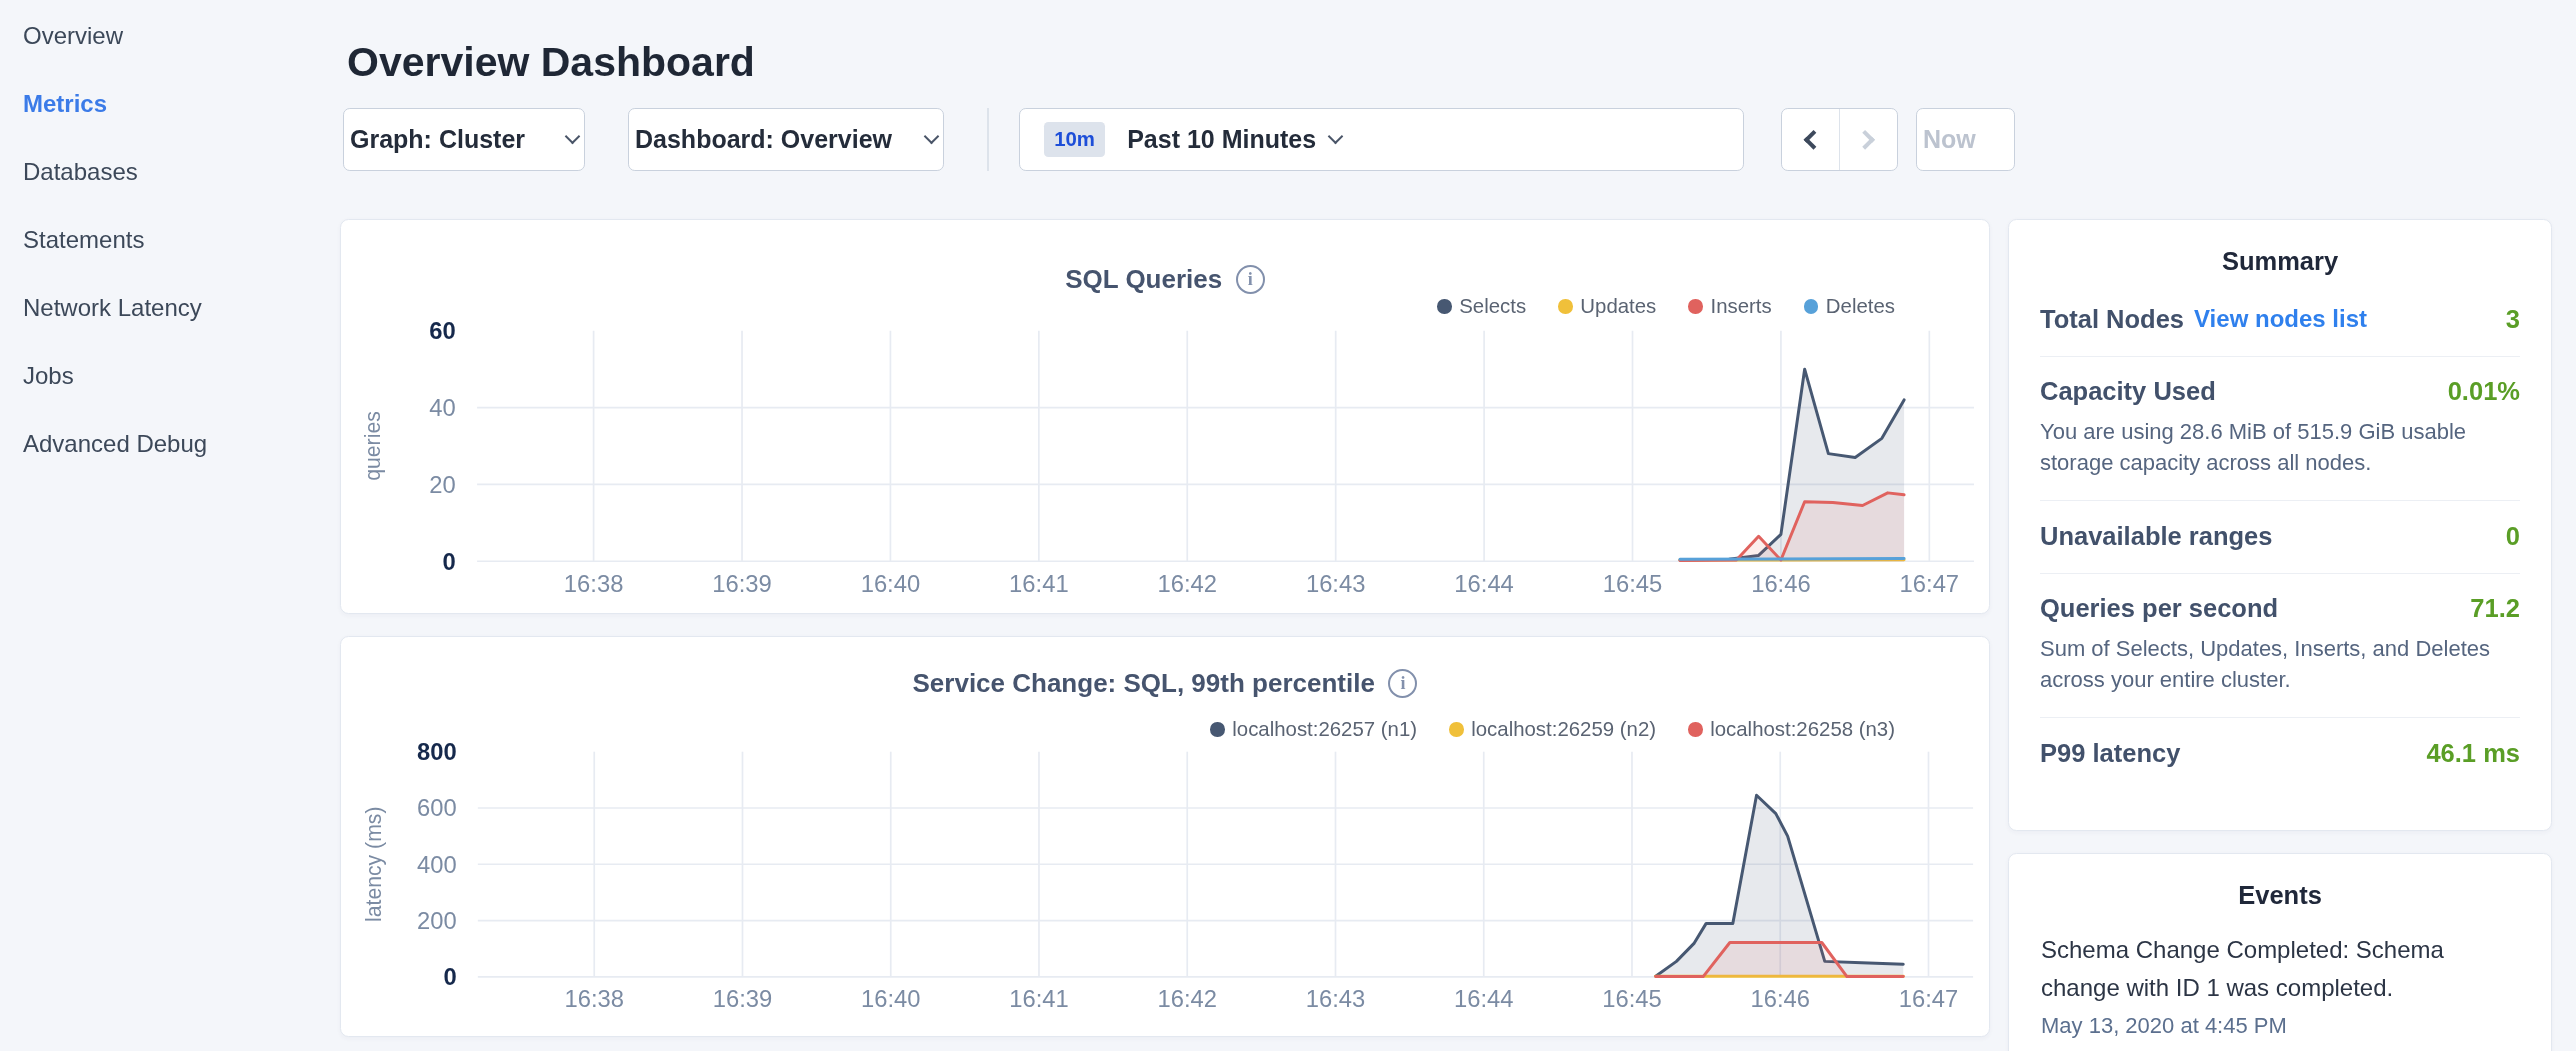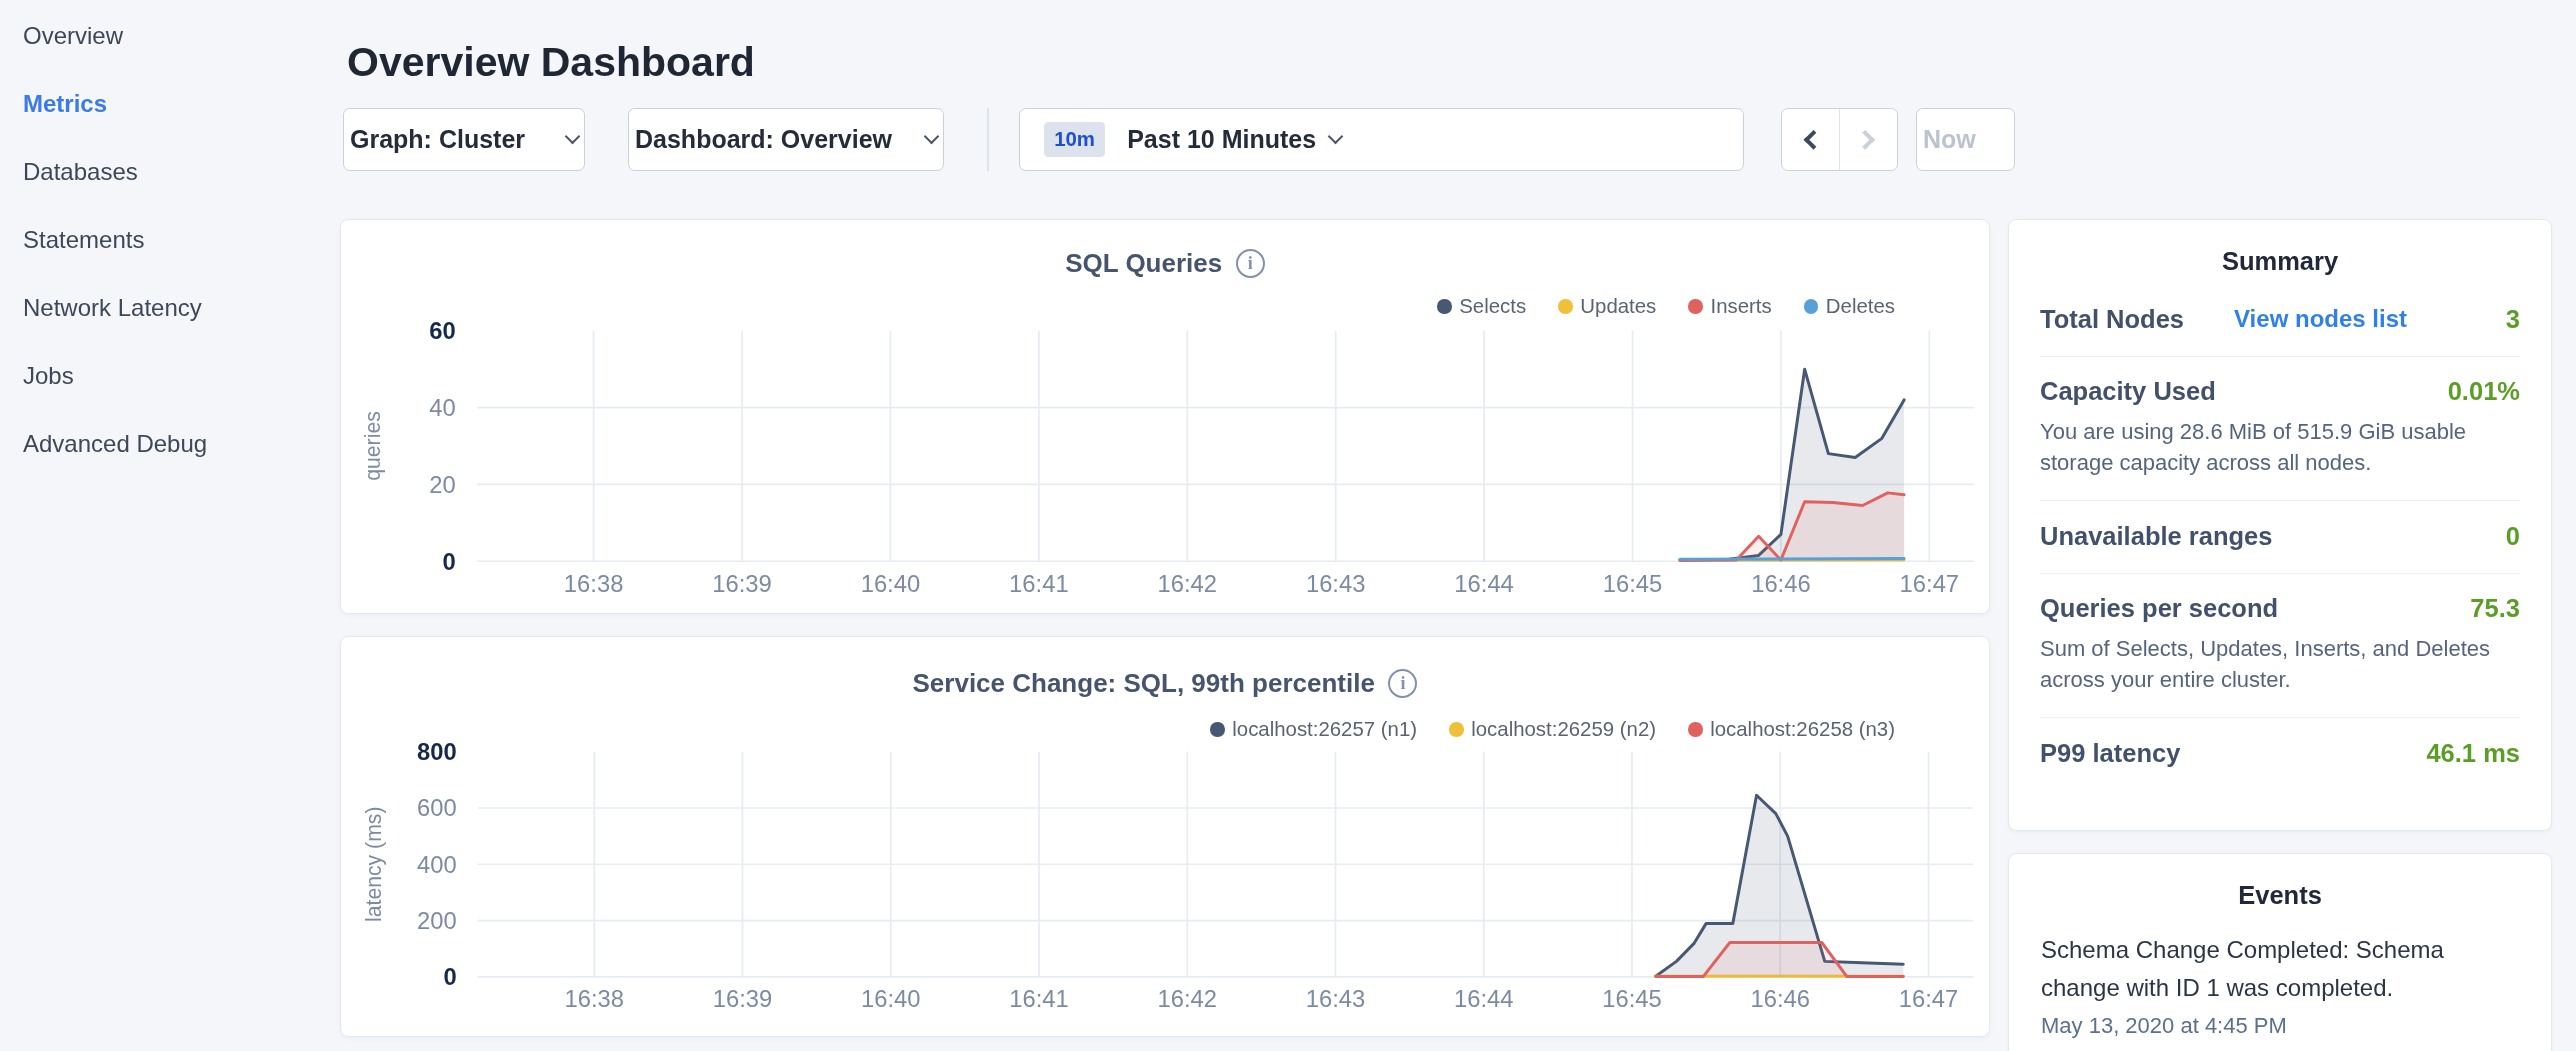--- a/index.html
+++ b/index.html
@@ -39,21 +39,21 @@
   
   .panel{position:absolute;background:#fff;border:1.7px solid #e3e8f0;border-radius:8.5px;
          box-shadow:0 1.7px 4.3px rgba(40,60,90,.04);}
   .panel-chart1{left:340px;top:219px;width:1650px;height:395px;}
   .panel-chart2{left:340px;top:636px;width:1650px;height:401px;}
   .panel-summary{left:2008px;top:219px;width:544px;height:612px;}
   .panel-events{left:2008px;top:853px;width:544px;height:221px;}
 
   .chart-title-row{position:absolute;left:0;top:0;width:100%;display:flex;align-items:center;
                    justify-content:center;font-size:26px;font-weight:700;color:#46546e;}
-  .panel-chart1 .chart-title-row{top:28px;}
+  .panel-chart1 .chart-title-row{top:44px;}
   .panel-chart2 .chart-title-row{top:31px;}
   .info-icon{display:inline-flex;align-items:center;justify-content:center;width:29px;height:29px;
              border:2.6px solid #8290ac;border-radius:50%;color:#8290ac;font-size:18px;font-weight:700;
              margin-left:13.6px;cursor:pointer;font-family:"Liberation Serif",serif;}
   .chart-legend{position:absolute;right:94px;display:flex;gap:32px;font-size:20.4px;color:#5a6372;}
   .panel-chart1 .chart-legend{top:75px;}
   .panel-chart2 .chart-legend{top:81px;}
   .leg-item{display:flex;align-items:center;gap:7.7px;cursor:pointer;white-space:nowrap;}
   .dot{width:14.5px;height:14.5px;border-radius:50%;display:inline-block;}
   .chart-svg{position:absolute;left:0;top:0;}
@@ -62,21 +62,21 @@
   .chart-svg .xlab{fill:#7b8ba3;font-size:28px;text-anchor:middle;}
   .chart-svg .ylab{fill:#7b8ba3;font-size:28px;text-anchor:end;}
   .chart-svg .ylab-b{fill:#16294c;font-size:28px;font-weight:700;text-anchor:end;}
   .chart-svg .atitle{fill:#7b8ba3;font-size:25px;text-anchor:middle;}
 
   
   .side-heading{text-align:center;font-size:25.5px;font-weight:700;color:#20283a;padding:27px 0 8.5px;}
   .srows{padding:0 31px;}
   .srow{padding:20.4px 0 22px;border-bottom:1.7px solid #eceff4;}
   .srow:last-child{border-bottom:none;}
-  .srow-top{display:flex;align-items:center;gap:40px;}
+  .srow-top{display:flex;align-items:center;}
   .srow-label{font-size:25.5px;font-weight:700;color:#42516b;}
   .srow-link{font-size:24px;font-weight:600;color:#2f80ed;margin-left:10px;text-decoration:none;cursor:pointer;}
   .srow-value{margin-left:auto;font-size:25.5px;font-weight:700;color:#5a9e26;}
   .srow-desc{font-size:22px;color:#55657f;line-height:31px;margin-top:10.2px;}
   .event-item{padding:12px 32px 0;}
   .event-text{font-size:24px;color:#2c3545;line-height:38px;}
   .event-time{font-size:22px;color:#5b6f8e;margin-top:6.8px;}
 </style>
 </head>
 <body>
@@ -236,21 +236,21 @@
       </div>
       <div class="srow">
         <div class="srow-top">
           <span class="srow-label">Unavailable ranges</span>
           <span class="srow-value">0</span>
         </div>
       </div>
       <div class="srow">
         <div class="srow-top">
           <span class="srow-label">Queries per second</span>
-          <span class="srow-value">75.3</span>
+          <span class="srow-value">71.2</span>
         </div>
         <div class="srow-desc">Sum of Selects, Updates, Inserts, and Deletes across your entire cluster.</div>
       </div>
       <div class="srow">
         <div class="srow-top">
           <span class="srow-label">P99 latency</span>
           <span class="srow-value">46.1 ms</span>
         </div>
       </div>
     </div>

